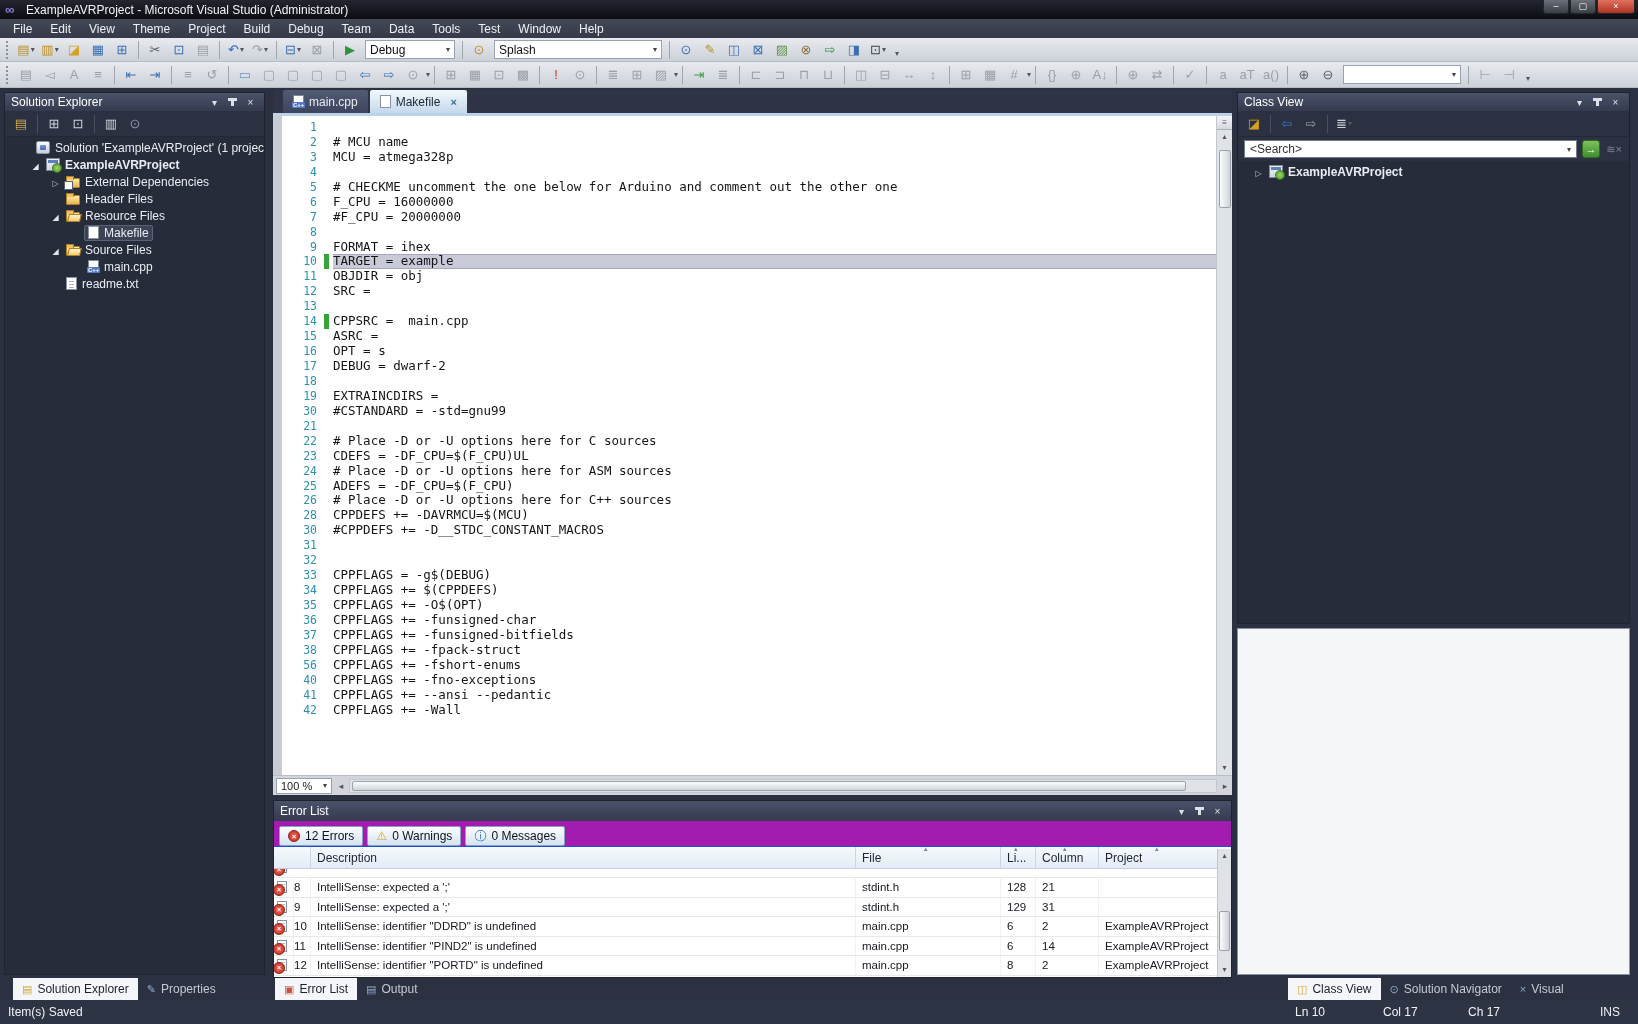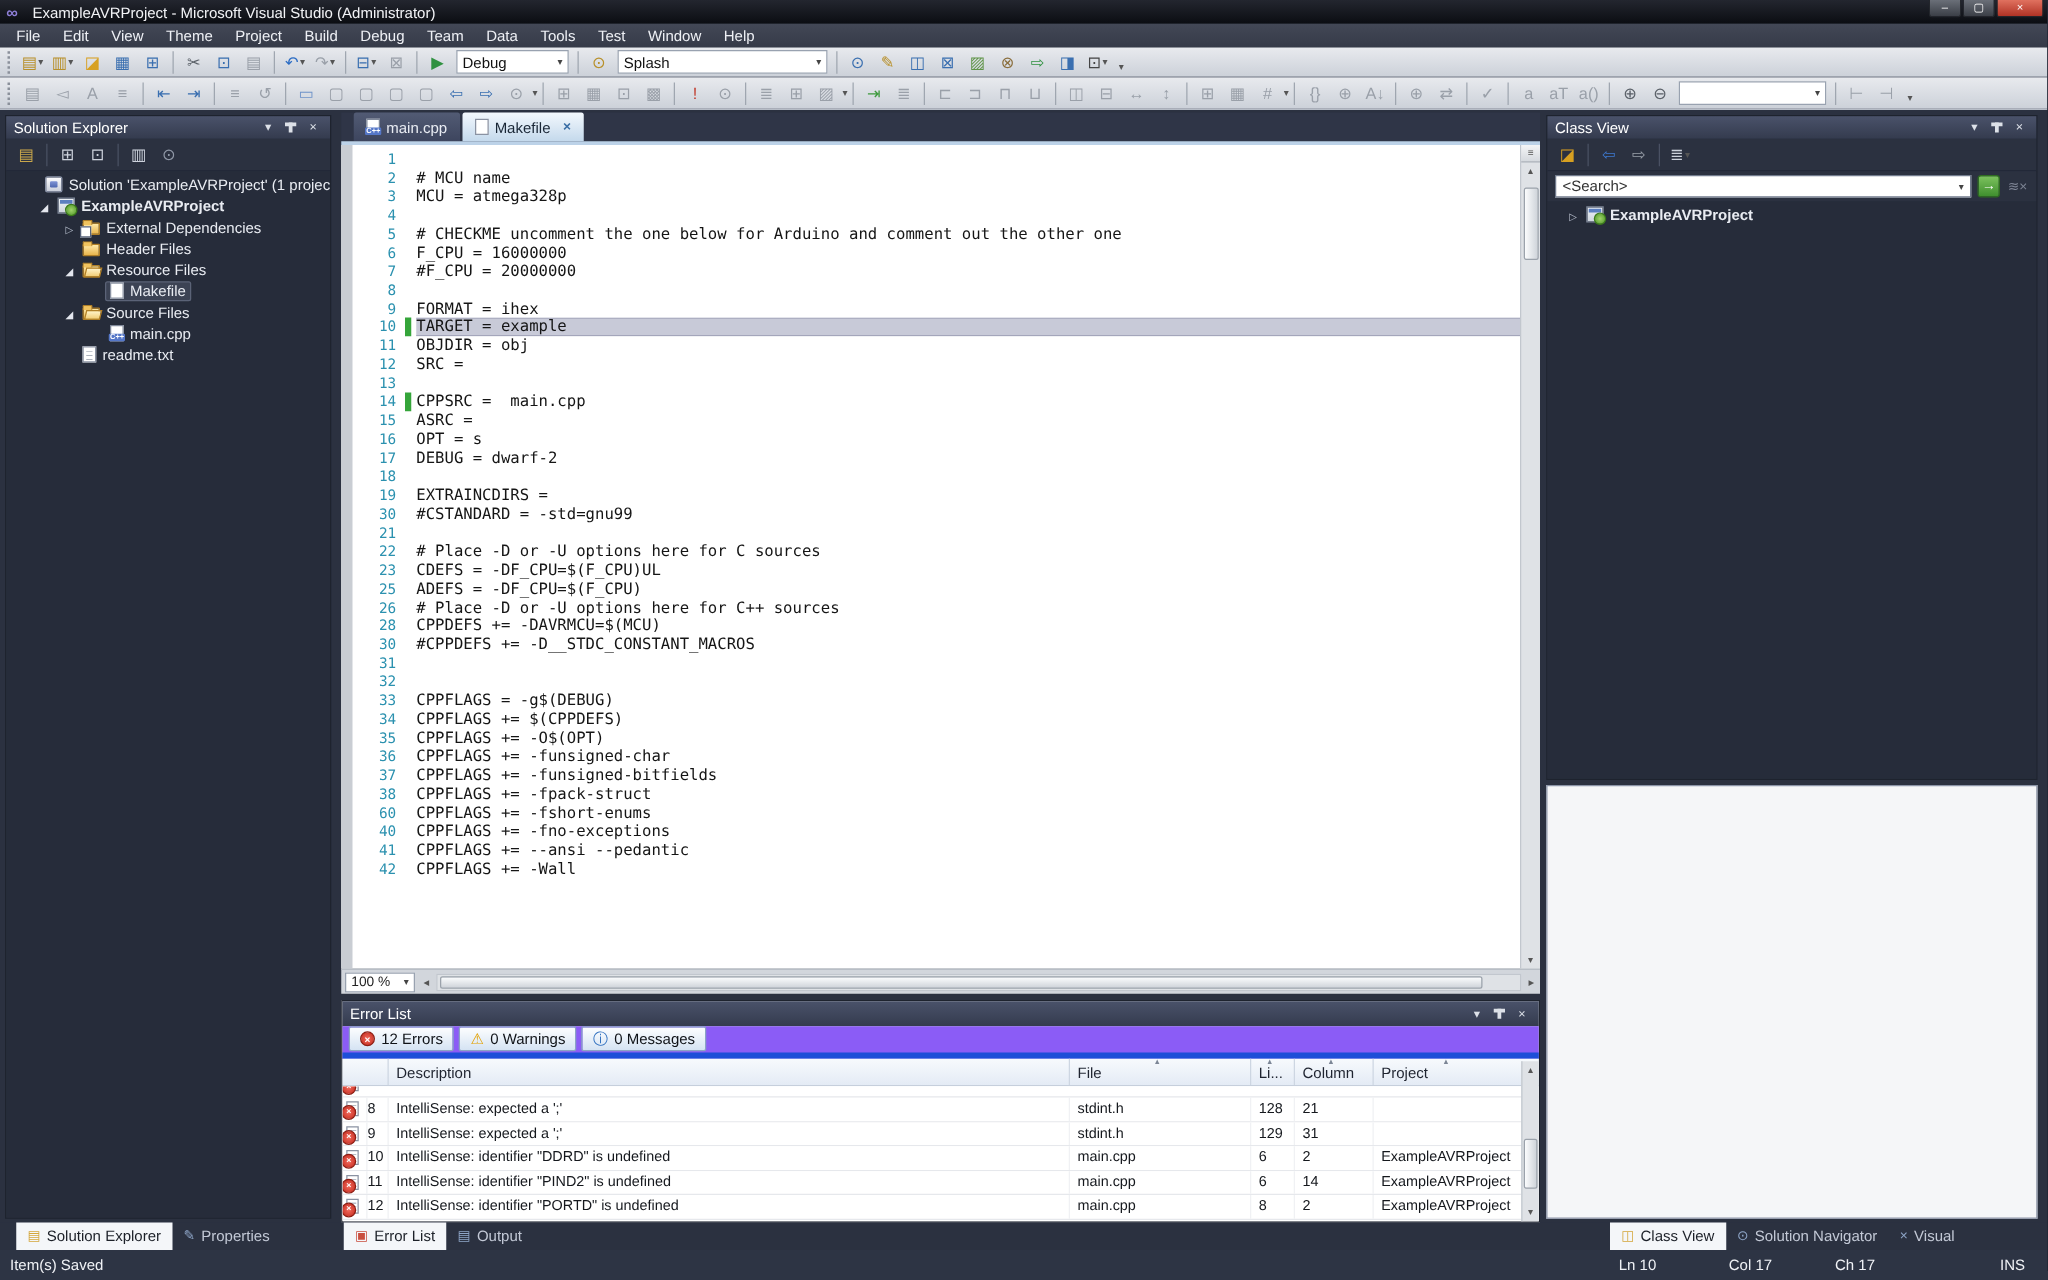--- a/index.html
+++ b/index.html
@@ -125,21 +125,21 @@
      align-items:center;font-size:11px;padding:0 4px;color:#222}
   .zoombox .ca{margin-left:auto;font-size:8px;color:#444}
   .hs-arrow{width:14px;text-align:center;font-size:9px;color:#555}
   .htrack{flex:1;height:14px;position:relative;margin:0 1px;background:#dfe2e6;border:1px solid #c2c7ce}
   .hthumb{position:absolute;left:2px;right:30px;top:1px;bottom:1px;background:linear-gradient(#fbfcfd,#cfd4da);
      border:1px solid #9ba2ab;border-radius:2px}
 
   
   .errorlist{position:absolute;left:0;top:710px;width:100%;height:178px;background:#f2f4f7;border:1px solid #1e232e}
   .el-title{height:20px;background:linear-gradient(#4a526a,#343b4e);display:flex;align-items:center;padding:0 6px;color:#fff}
-  .el-tools{height:26px;background:#8b5cf6;display:flex;align-items:flex-start;padding:0 5px;border-bottom:5px solid #1d4ed8}
+  .el-tools{height:26px;background:#a21caf;display:flex;align-items:flex-end;padding:0 5px;border-bottom:1px solid #1d4ed8}
   .fbtn{height:20px;display:inline-flex;align-items:center;padding:0 8px;margin-right:4px;font-size:12px;color:#101318;
      background:linear-gradient(#fdfeff,#d5e3f3);border:1px solid #8aa3c4;border-radius:2px}
   .ficon{margin-right:5px;display:inline-block}
   .f-err .ficon{width:12px;height:12px;border-radius:50%;background:radial-gradient(#f26b5e,#c2271a);
      border:1px solid #8e1e14;color:#fff;font-size:8px;line-height:11px;text-align:center;font-weight:bold}
   .f-err .ficon::before{content:"×"}
   .f-warn .ficon{color:#e2a000;font-size:12px;line-height:12px}
   .f-warn .ficon::before{content:"⚠"}
   .f-msg .ficon{color:#2f6fbf;font-size:12px;line-height:12px}
   .f-msg .ficon::before{content:"ⓘ"}
@@ -756,20 +756,25 @@
             <span class="cbar"></span>
             <span class="ctx"># Place -D or -U options here for C sources</span>
           </div>
 
           <div class="cl">
             <span class="lnn">23</span>
             <span class="cbar"></span>
             <span class="ctx">CDEFS = -DF_CPU=$(F_CPU)UL</span>
           </div>
 
+          <div class="cl">
+            <span class="lnn">24</span>
+            <span class="cbar"></span>
+            <span class="ctx"># Place -D or -U options here for ASM sources</span>
+          </div>
 
           <div class="cl">
             <span class="lnn">25</span>
             <span class="cbar"></span>
             <span class="ctx">ADEFS = -DF_CPU=$(F_CPU)</span>
           </div>
 
           <div class="cl">
             <span class="lnn">26</span>
             <span class="cbar"></span>
@@ -832,21 +837,21 @@
             <span class="ctx">CPPFLAGS += -funsigned-bitfields</span>
           </div>
 
           <div class="cl">
             <span class="lnn">38</span>
             <span class="cbar"></span>
             <span class="ctx">CPPFLAGS += -fpack-struct</span>
           </div>
 
           <div class="cl">
-            <span class="lnn">60</span>
+            <span class="lnn">56</span>
             <span class="cbar"></span>
             <span class="ctx">CPPFLAGS += -fshort-enums</span>
           </div>
 
           <div class="cl">
             <span class="lnn">40</span>
             <span class="cbar"></span>
             <span class="ctx">CPPFLAGS += -fno-exceptions</span>
           </div>
 

